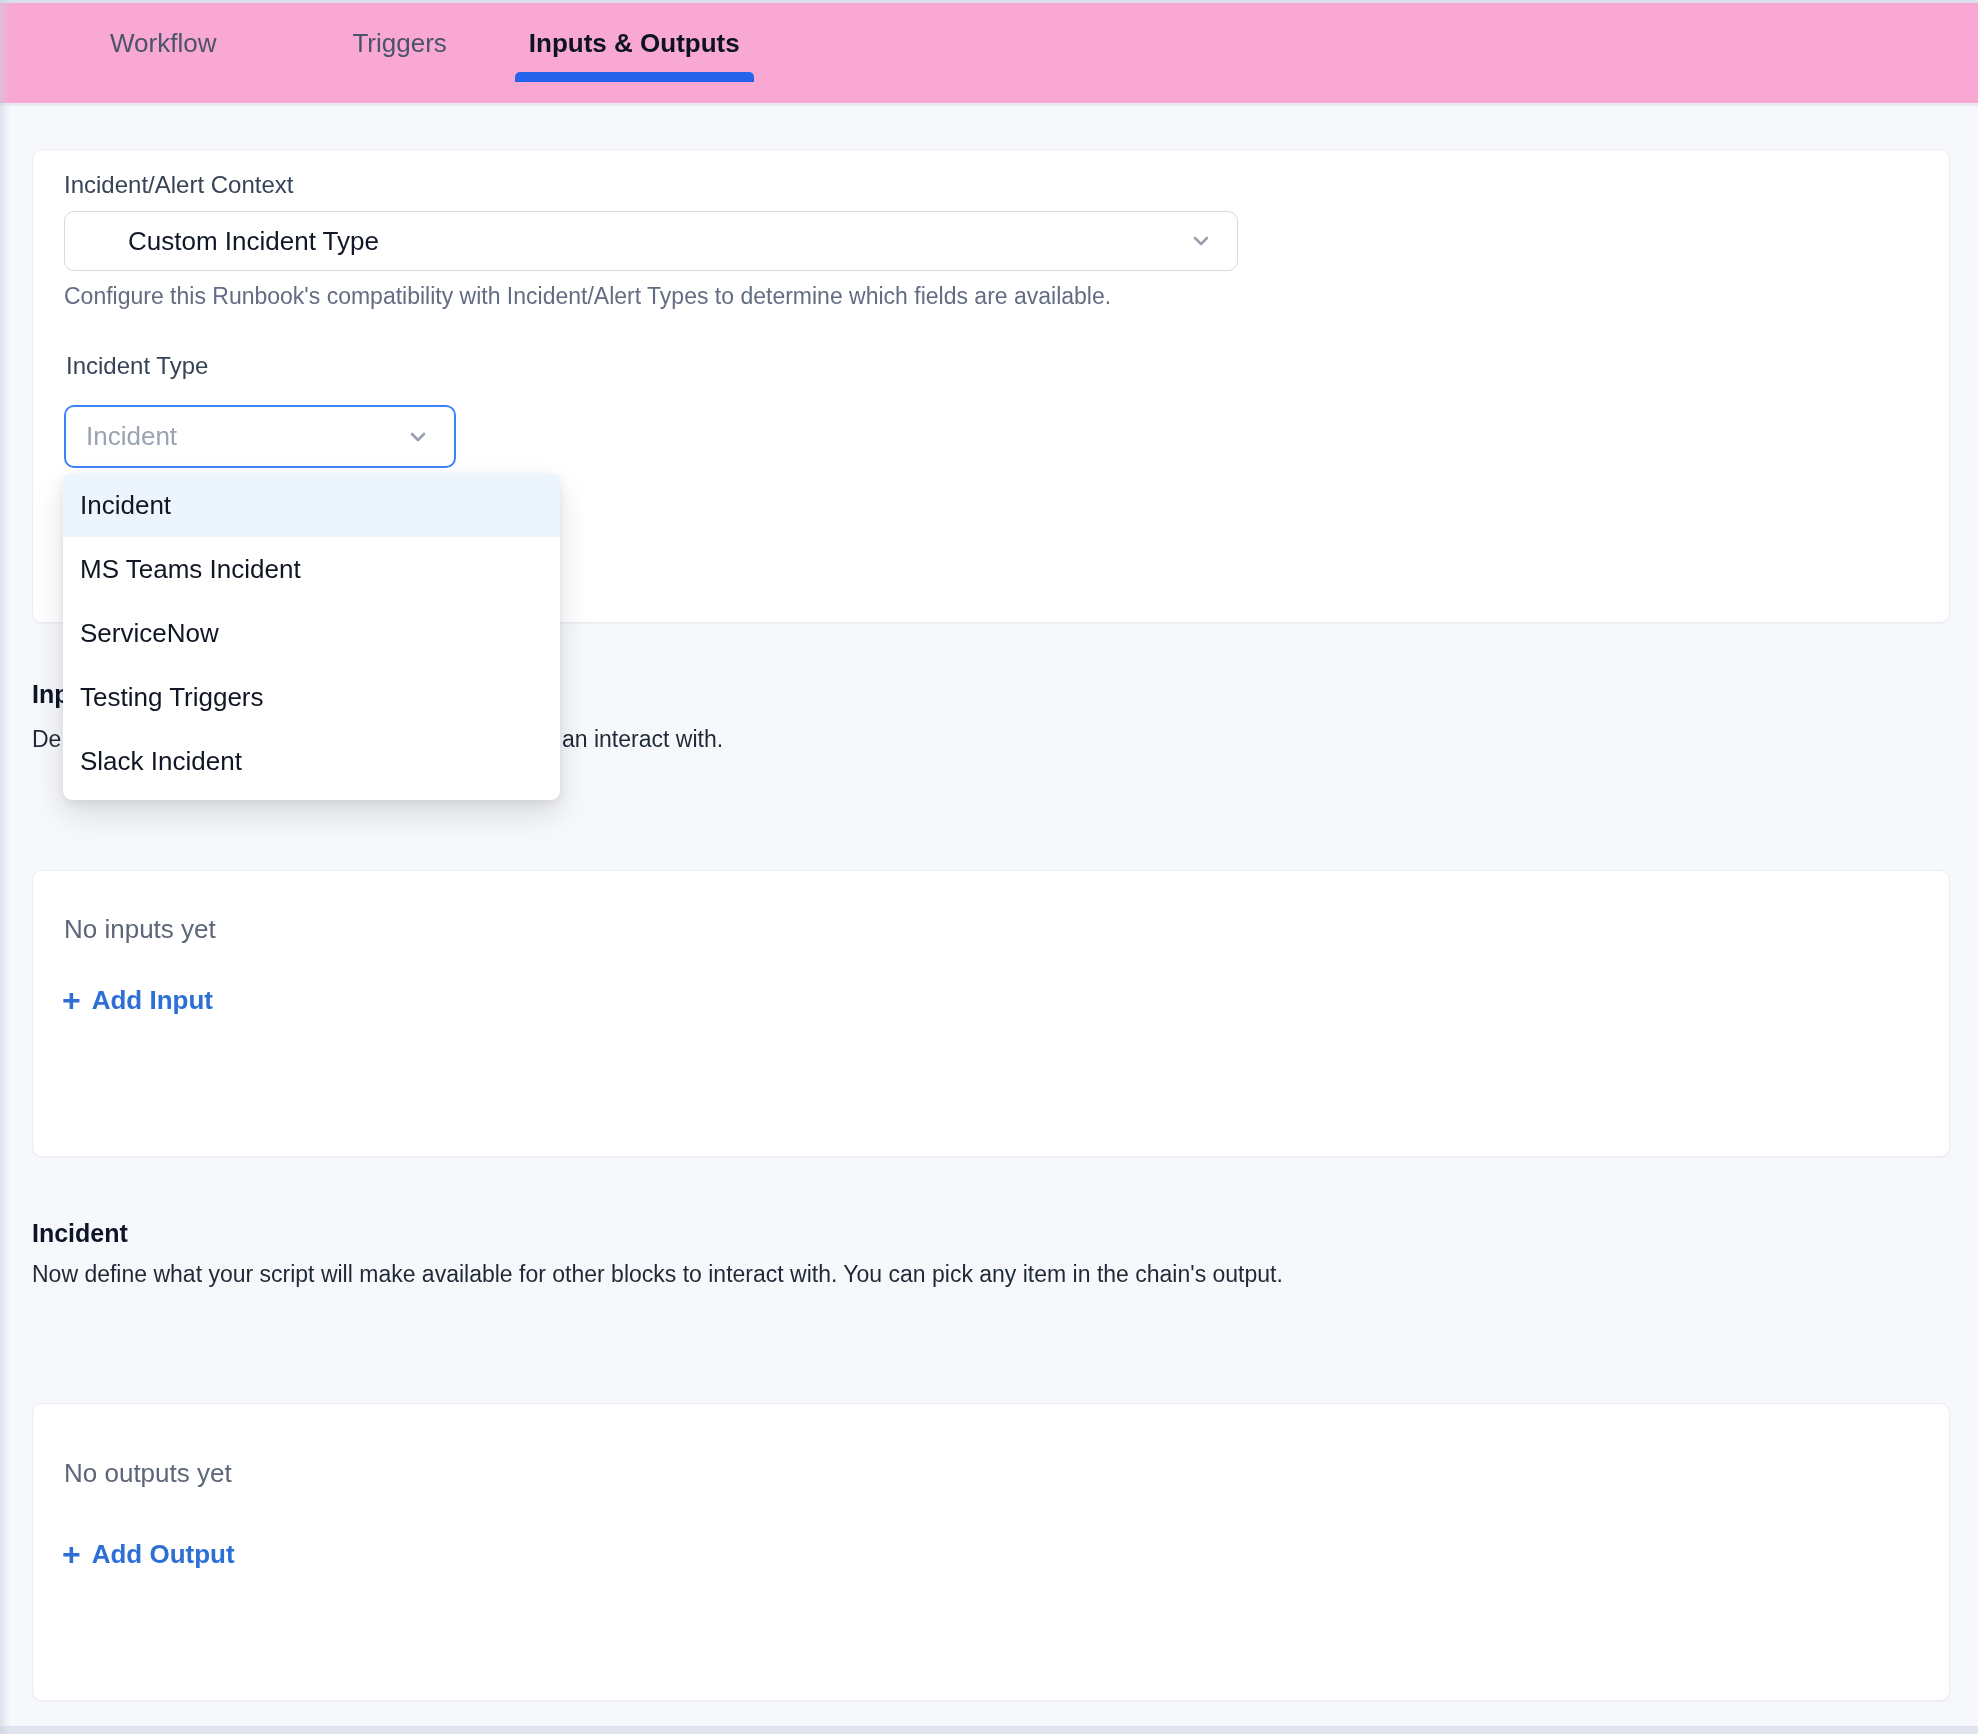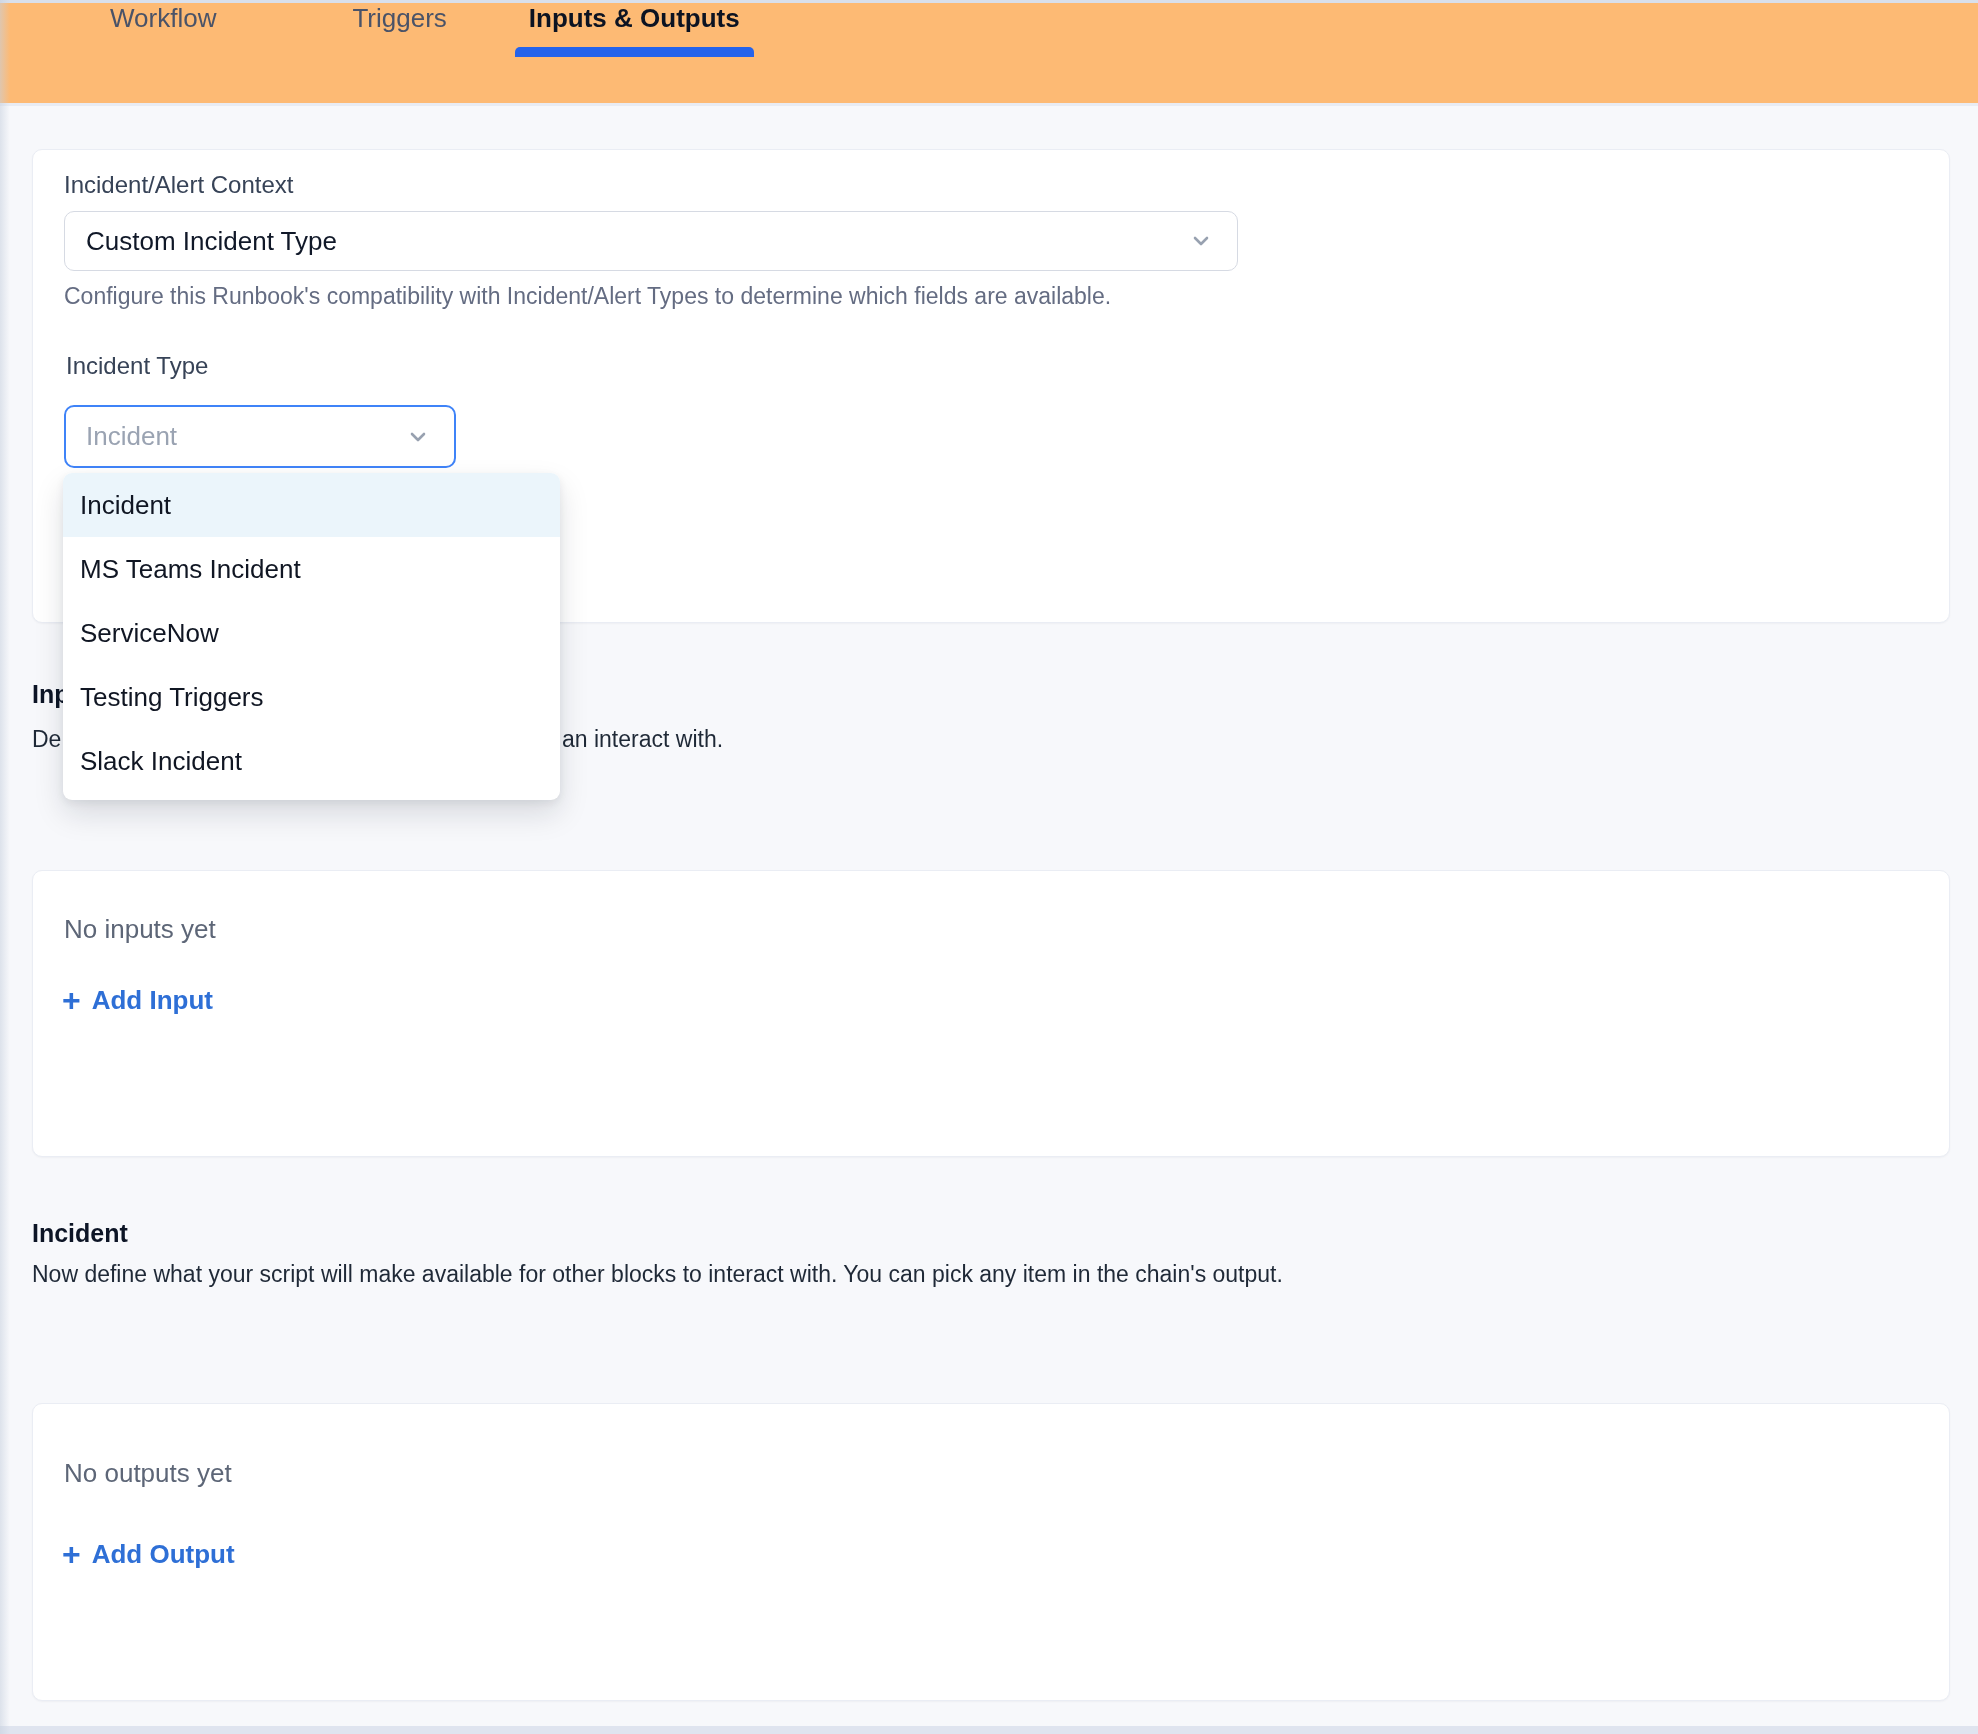--- a/index.html
+++ b/index.html
@@ -28,43 +28,43 @@
     font-family:"Liberation Sans","DejaVu Sans",sans-serif;
     color:var(--body-text);
   }
   .top-strip{position:absolute;top:0;left:0;width:100%;height:3px;background:var(--strip);z-index:5}
   .bottom-strip{position:absolute;bottom:0;left:0;width:100%;height:8px;background:#dfe4ef;z-index:55}
   .left-fade{position:absolute;top:0;left:0;width:10px;height:100%;z-index:60;pointer-events:none;
     background:linear-gradient(90deg,rgba(199,208,222,.55),rgba(199,208,222,0));}
 
   
   .tabbar{
-    position:absolute;top:3px;left:0;width:100%;height:103px;background:#fdba74;
-    border-bottom:3px solid #e9ecf3;display:flex;align-items:flex-start;padding-bottom:20px;z-index:4;
+    position:absolute;top:3px;left:0;width:100%;height:103px;background:#f9a8d4;
+    border-bottom:3px solid #e9ecf3;display:flex;align-items:center;padding-bottom:20px;z-index:4;
   }
   .tab{position:relative;font-size:26px;color:var(--tab-inactive);padding:0 14px;cursor:pointer;white-space:nowrap}
   .tab-workflow{margin-left:96px}
   .tab-triggers{margin-left:108px}
   .tab-io{margin-left:54px;font-weight:700;color:#0c1322}
   .tab .underline{position:absolute;left:0;right:0;bottom:-23px;height:10px;background:var(--tab-underline);border-radius:5px 5px 0 0}
 
   
   .card{position:absolute;left:32px;width:1918px;background:#fff;border:1px solid var(--card-border);
     border-radius:10px;box-shadow:0 1px 2px rgba(16,24,40,.04)}
   .card-context{top:149px;height:474px}
   .card-inputs{top:870px;height:287px}
   .card-outputs{top:1403px;height:298px}
 
   .field-label{position:absolute;font-size:24px;font-weight:400;color:var(--label-text)}
   .lbl-context{left:31px;top:21px}
   .lbl-type{left:33px;top:202px}
 
   .select{
     position:absolute;left:31px;background:#fff;border:1px solid var(--input-border);border-radius:10px;
-    display:flex;align-items:center;cursor:pointer;
+    display:flex;align-items:center;cursor:pointer;padding-left:42px;
   }
   .select-context{top:61px;width:1174px;height:60px}
   .select-value{font-size:26px;color:#101828;padding-left:21px}
   .chevron{position:absolute;right:22px;top:50%;transform:translateY(-50%)}
 
   .help-text{position:absolute;left:31px;top:133px;width:1700px;font-size:23px;color:var(--helper-text)}
 
   .combobox{
     position:absolute;left:31px;top:255px;width:392px;height:63px;background:#fff;
     border:2px solid var(--focus-border);border-radius:10px;display:flex;align-items:center;cursor:text;

